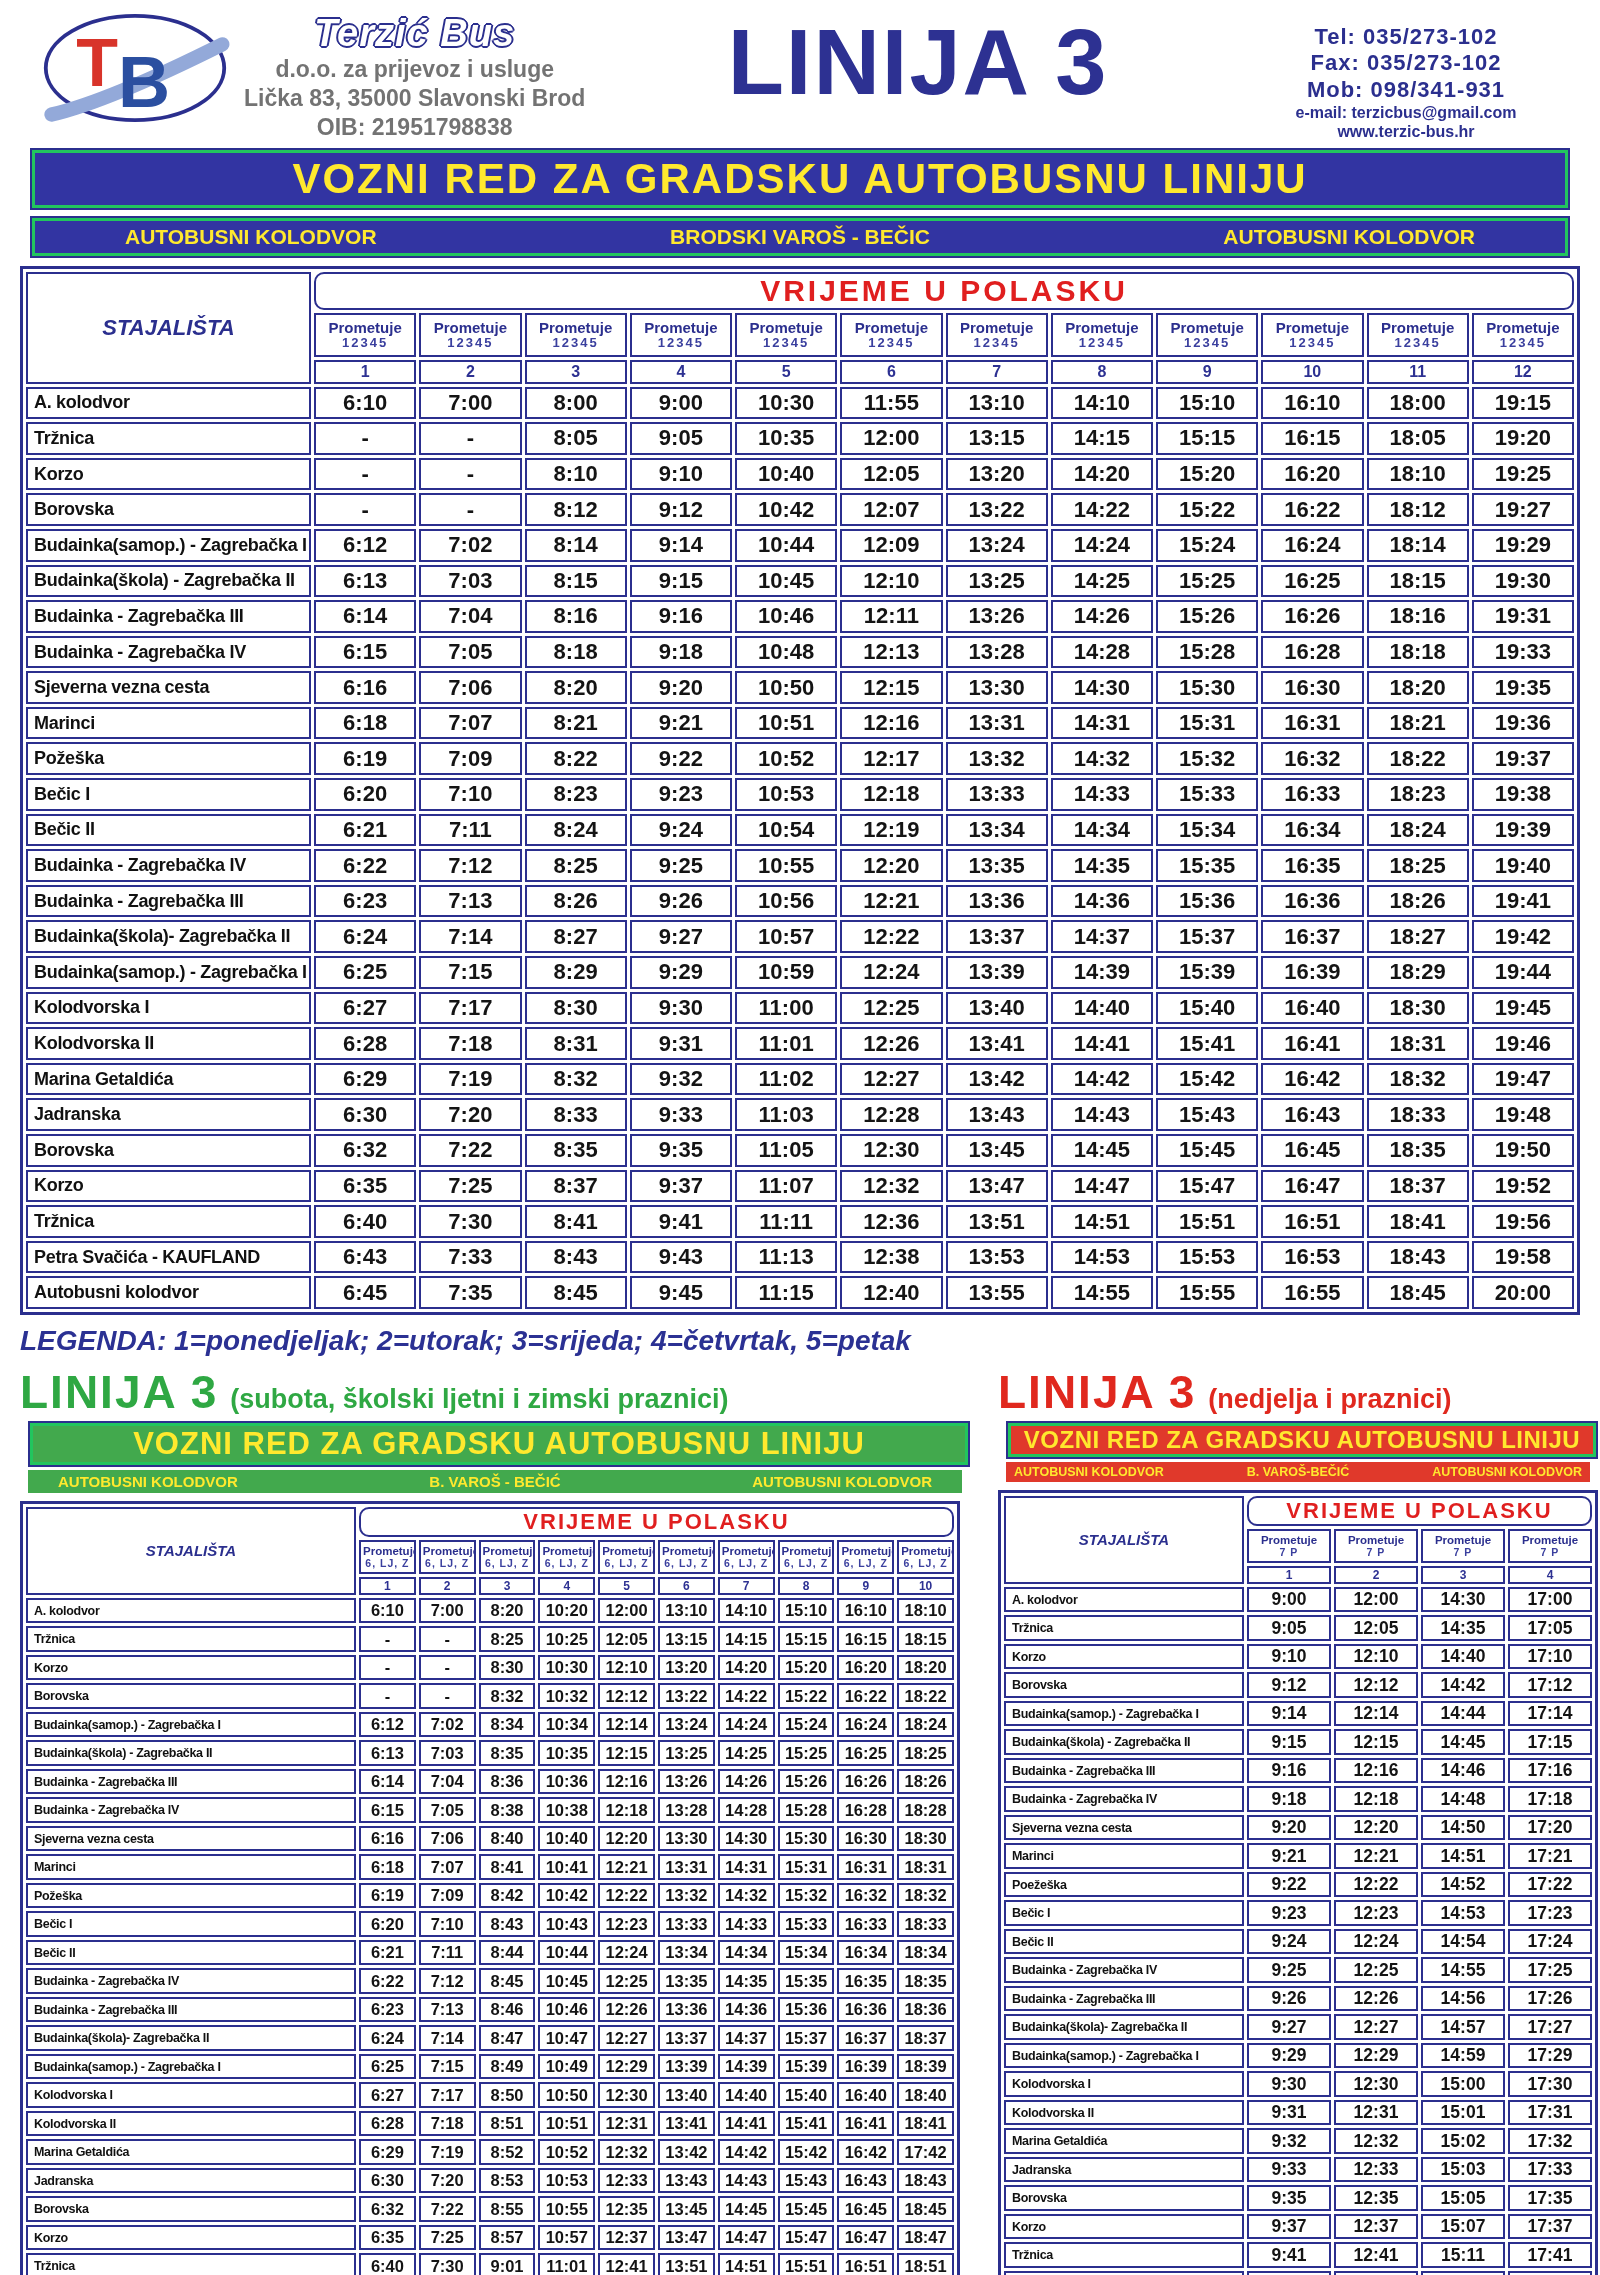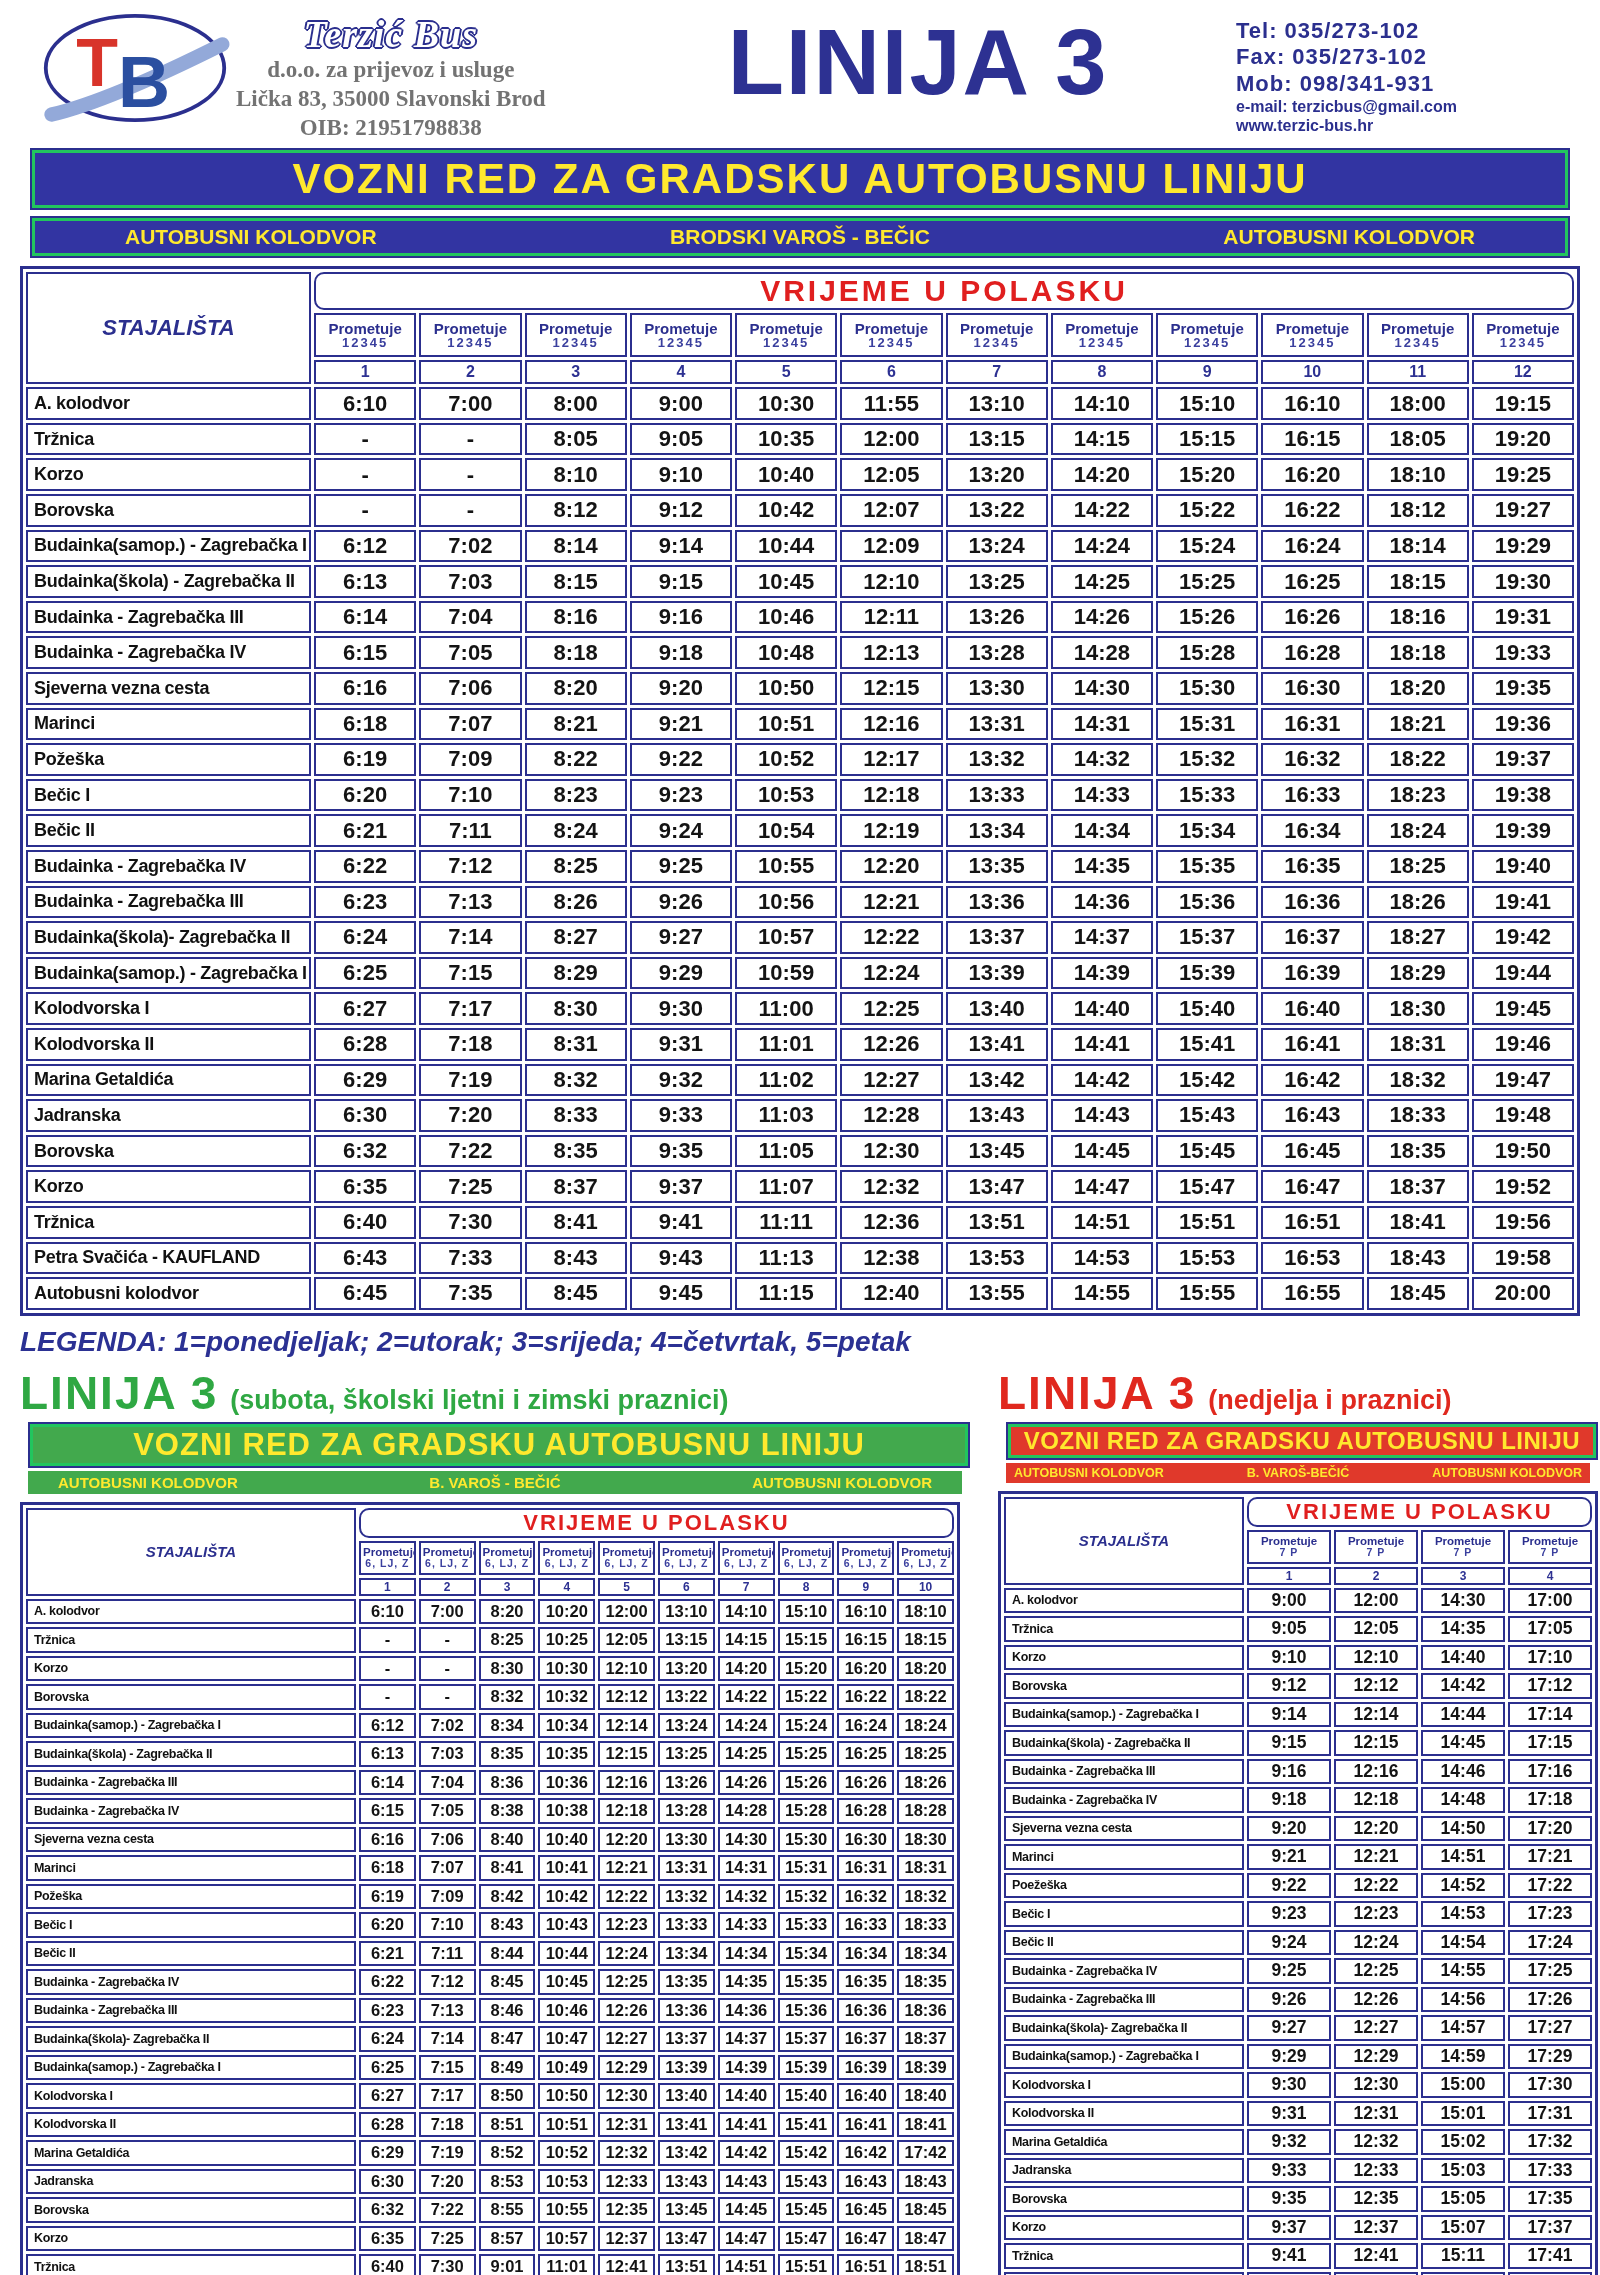--- a/index.html
+++ b/index.html
@@ -1,25 +1,25 @@
 <!DOCTYPE html>
 <html><head>
 <meta charset="utf-8">
 <style>
   html,body{margin:0;padding:0;background:#fff;}
   body{width:1600px;height:2275px;font-family:"Liberation Sans",sans-serif;position:relative;overflow:hidden;}
   
   .hdr{display:flex;align-items:flex-start;padding:12px 24px 0 40px;}
   .logoblk{display:flex;align-items:flex-start;width:560px;}
-  .logotxt{margin-left:6px;text-align:center;font-family:Liberation Serif, serif;}
+  .logotxt{margin-left:14px;text-align:center;}
   .brand{font-style:italic;font-weight:bold;font-size:38px;letter-spacing:1px;color:#fff;
          text-shadow:-2px 0 #2b2f8e,2px 0 #2b2f8e,0 -2px #2b2f8e,0 2px #2b2f8e,-1px -1px #2b2f8e,1px 1px #2b2f8e,1px -1px #2b2f8e,-1px 1px #2b2f8e;}
   .logoline{font-size:23px;font-weight:bold;color:#737373;line-height:1.25;}
   .bigtitle{flex:1;text-align:center;font-size:92px;font-weight:bold;color:#2d3192;letter-spacing:2px;line-height:1.0;margin-top:4px;}
-  .contact{width:340px;text-align:left;color:#2b2f8e;font-weight:bold;line-height:1.2;margin-top:6px;}
+  .contact{width:340px;text-align:center;color:#2b2f8e;font-weight:bold;line-height:1.2;margin-top:12px;}
   .contact .big{font-size:22px;letter-spacing:1px;}
   .contact .small{font-size:16px;}
   
   .frame{border:2px solid #2b2f8e;background:#22c55e;padding:3px;margin:6px 30px 0 30px;}
   .fill{background:#3234a2;color:#ffe92e;font-weight:bold;text-align:center;}
   .fill.main{font-size:42px;letter-spacing:2px;padding:2px 0;}
   .routebar{display:flex;justify-content:space-between;align-items:center;padding:4px 90px;font-size:21px;}
   .routebar span{white-space:nowrap;}
   
   table{border-collapse:separate;border-spacing:3px;background:#fff;border:3px solid #2b2f8e;table-layout:fixed;}

